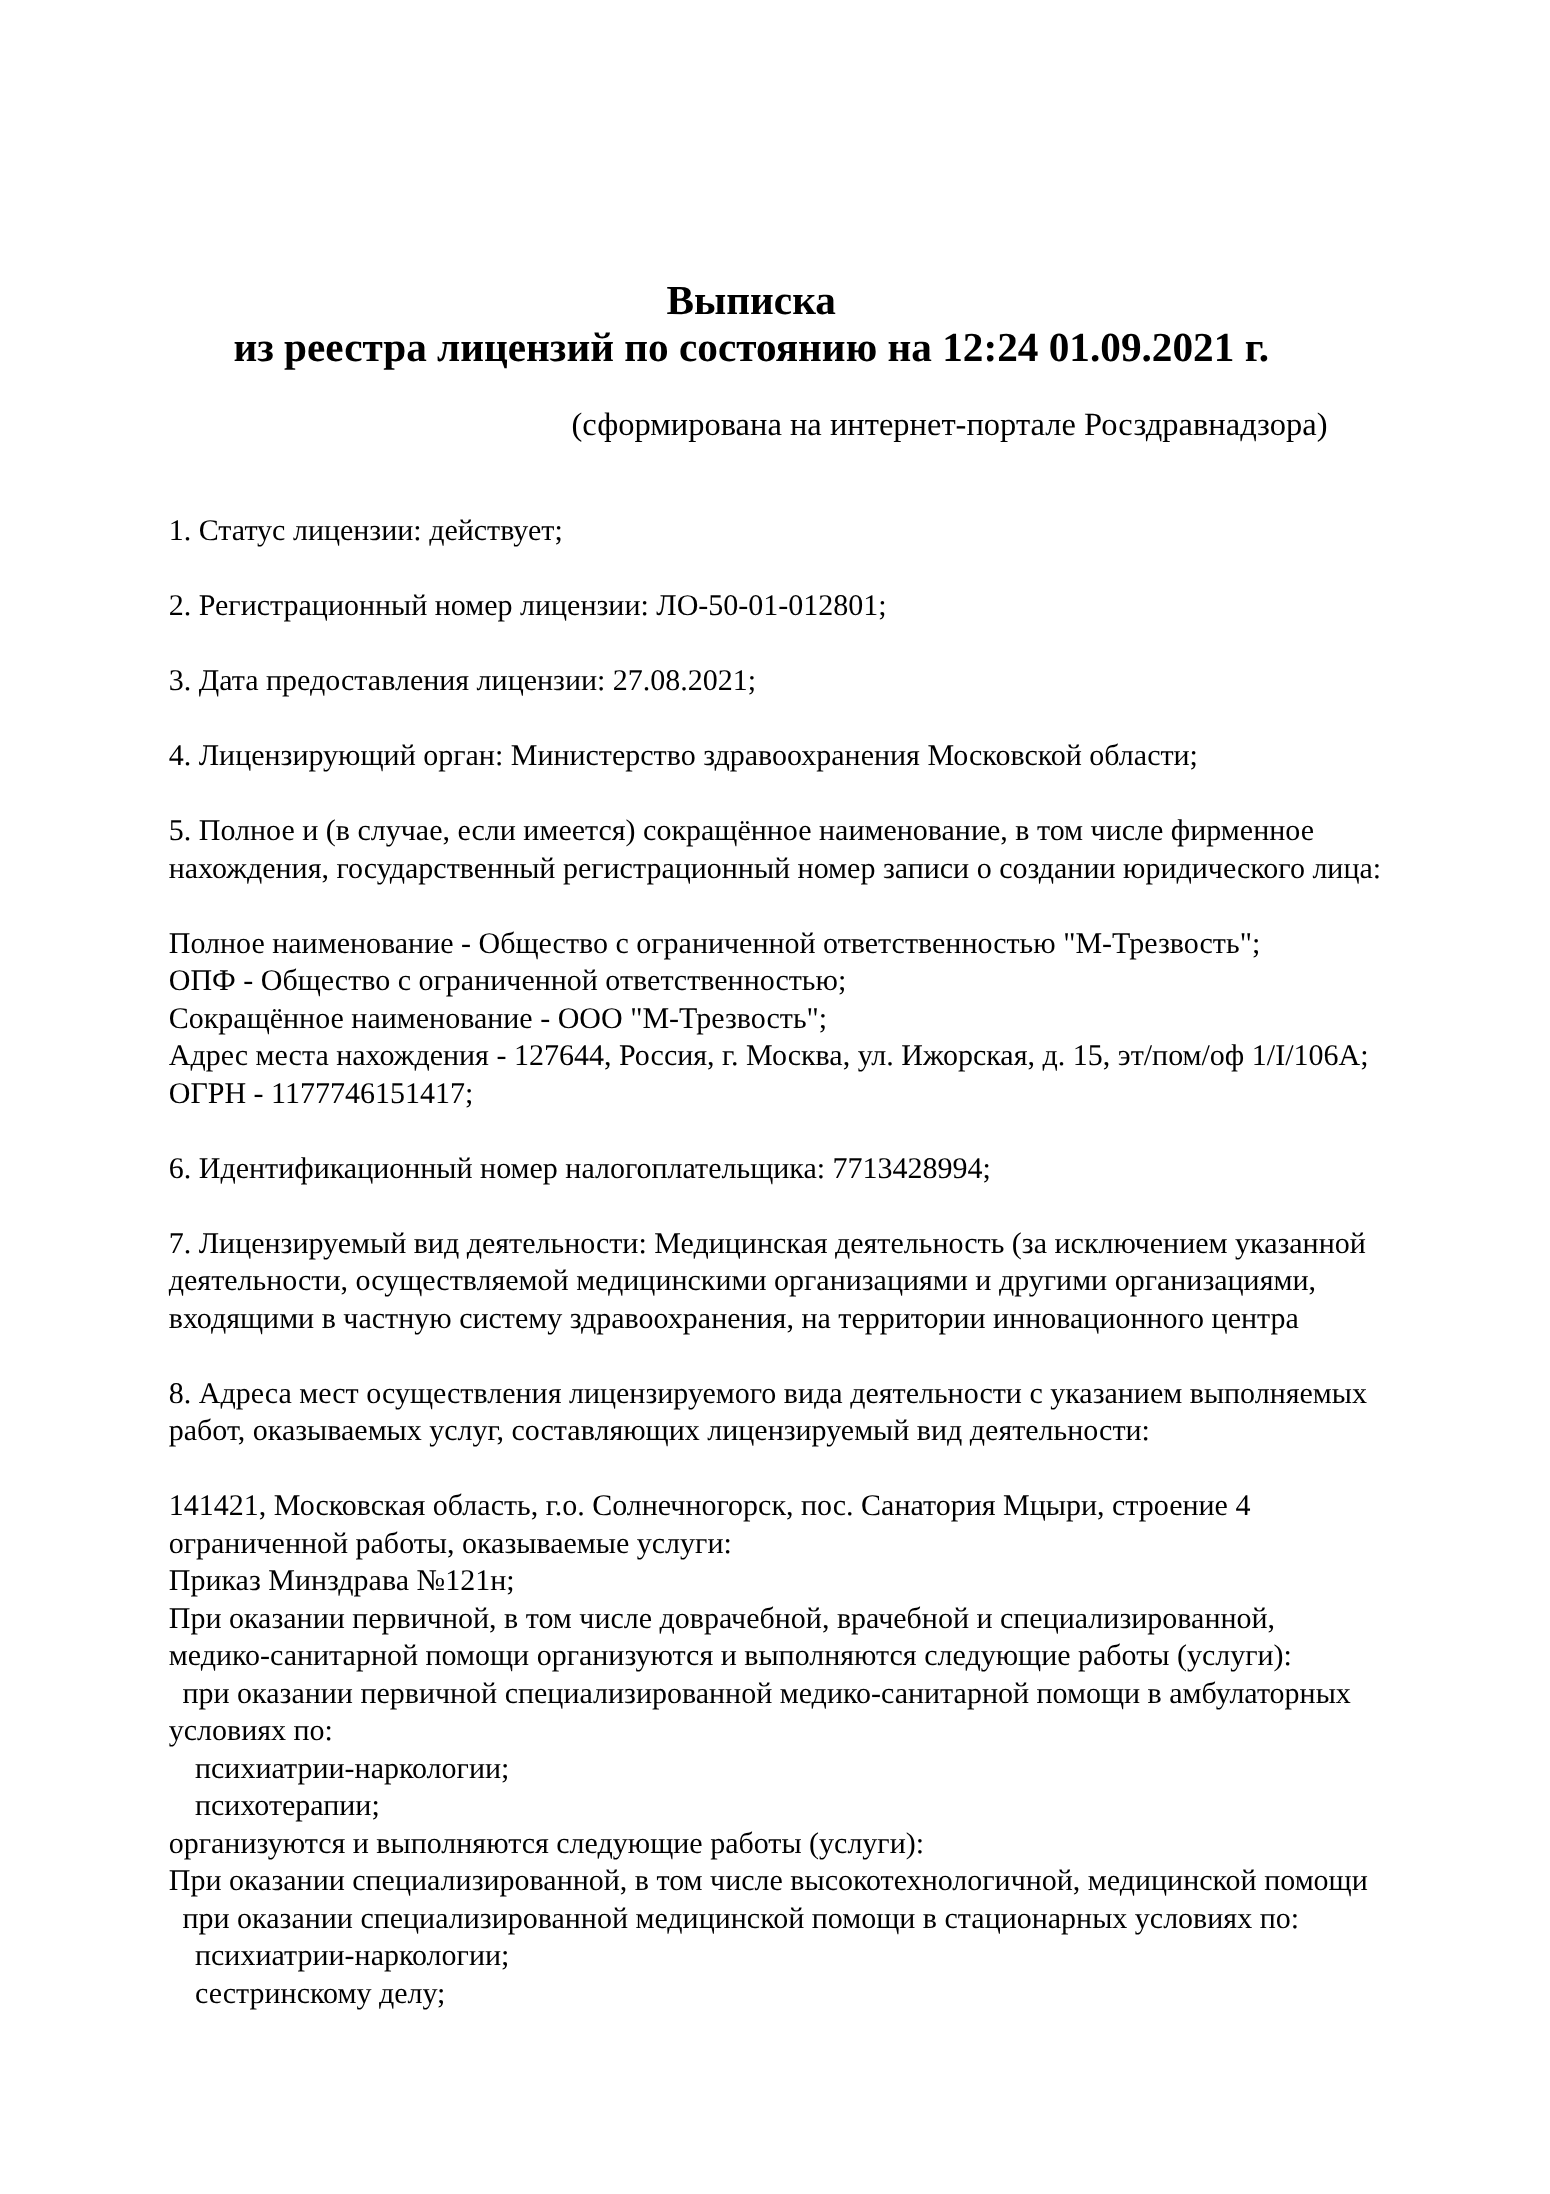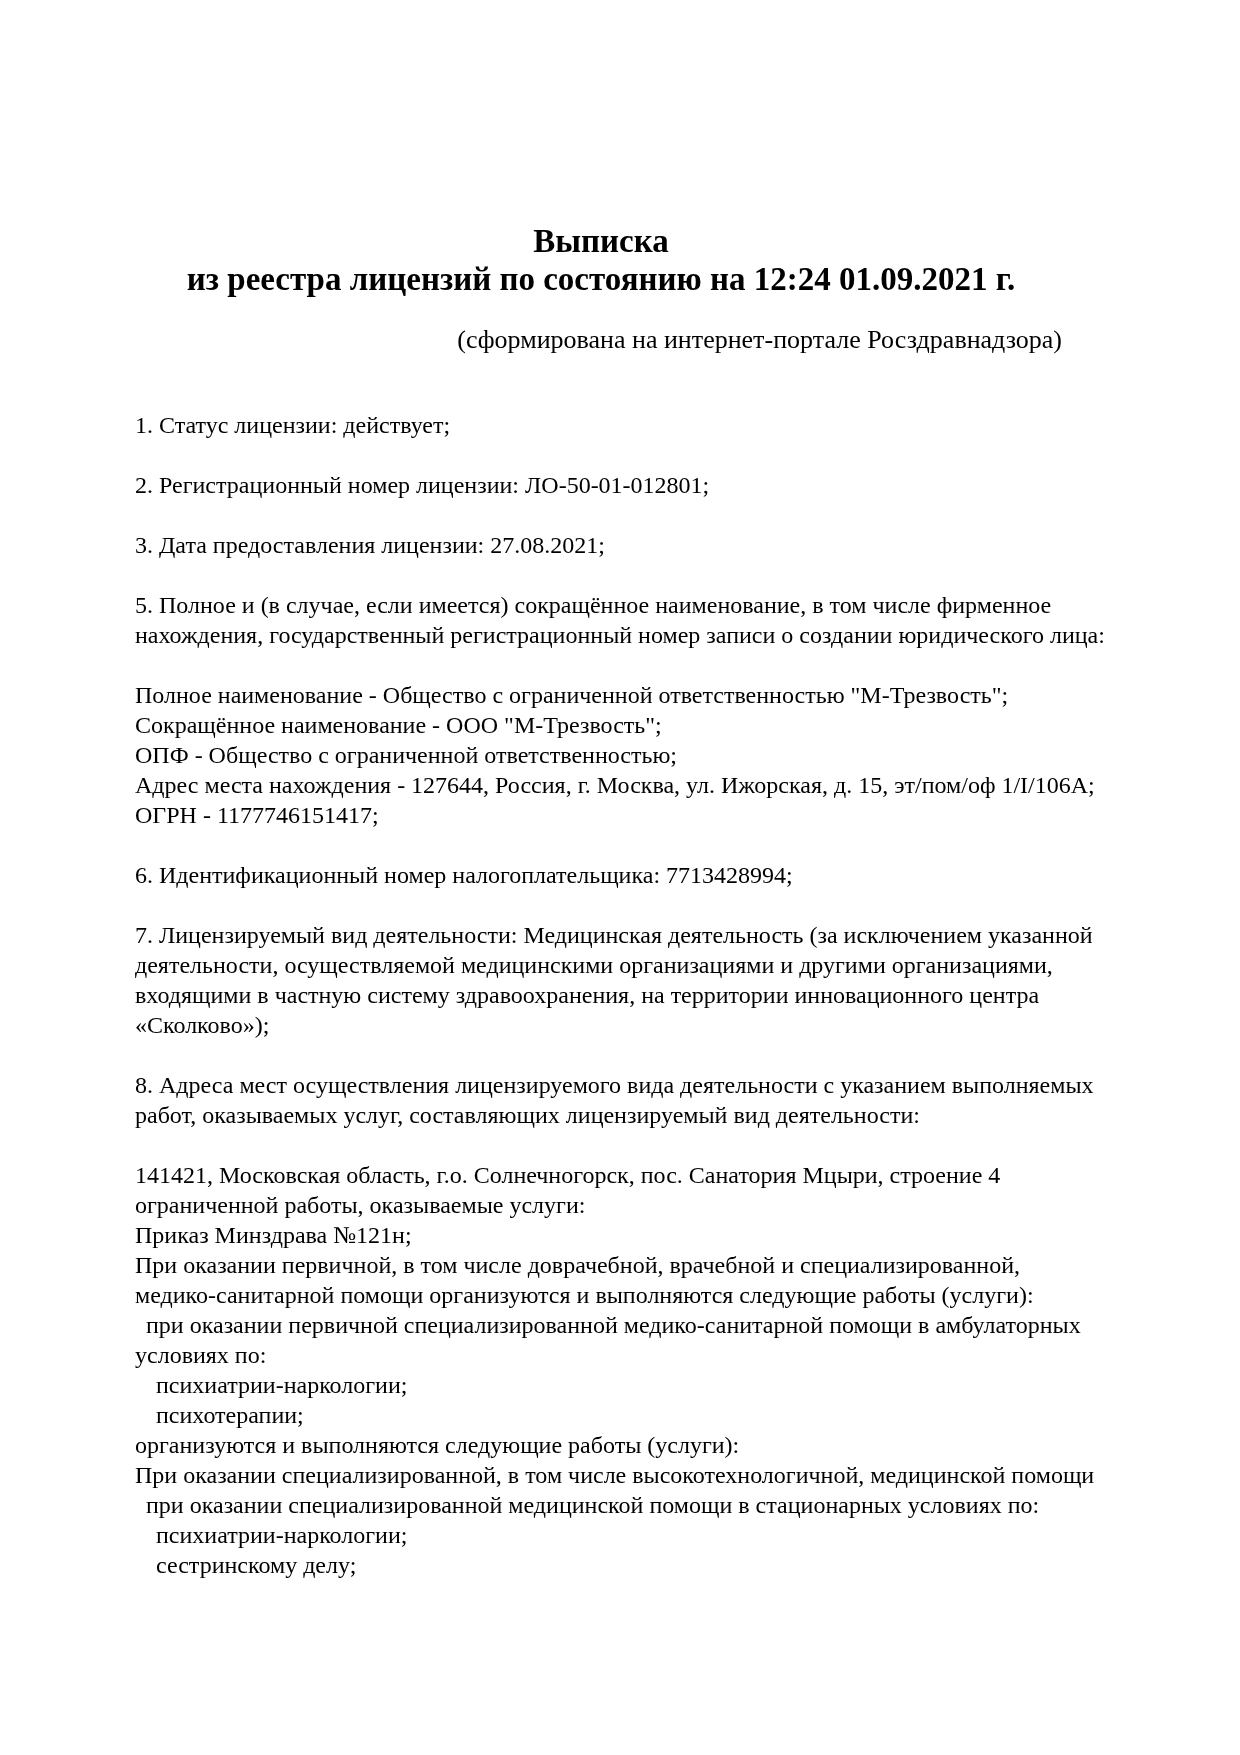--- a/index.html
+++ b/index.html
@@ -68,43 +68,45 @@
     </div>
 
     <div class="block">
       <div class="line">2. Регистрационный номер лицензии: ЛО-50-01-012801;</div>
     </div>
 
     <div class="block">
       <div class="line">3. Дата предоставления лицензии: 27.08.2021;</div>
     </div>
 
+    <div class="block">
+      <div class="line">4. Лицензирующий орган: Министерство здравоохранения Московской области;</div>
+    </div>
 
     <div class="block">
       <div class="line">5. Полное и (в случае, если имеется) сокращённое наименование, в том числе фирменное</div>
       <div class="line">нахождения, государственный регистрационный номер записи о создании юридического лица:</div>
     </div>
 
     <div class="block">
       <div class="line">Полное наименование - Общество с ограниченной ответственностью "М-Трезвость";</div>
+      <div class="line">ОПФ - Общество с ограниченной ответственностью;</div>
       <div class="line">Сокращённое наименование - ООО "М-Трезвость";</div>
-      <div class="line">ОПФ - Общество с ограниченной ответственностью;</div>
       <div class="line">Адрес места нахождения - 127644, Россия, г. Москва, ул. Ижорская, д. 15, эт/пом/оф 1/I/106А;</div>
       <div class="line">ОГРН - 1177746151417;</div>
     </div>
 
     <div class="block">
       <div class="line">6. Идентификационный номер налогоплательщика: 7713428994;</div>
     </div>
 
     <div class="block">
       <div class="line">7. Лицензируемый вид деятельности: Медицинская деятельность (за исключением указанной</div>
       <div class="line">деятельности, осуществляемой медицинскими организациями и другими организациями,</div>
       <div class="line">входящими в частную систему здравоохранения, на территории инновационного центра</div>
-      <div class="line">«Сколково»);</div>
     </div>
 
     <div class="block">
       <div class="line">8. Адреса мест осуществления лицензируемого вида деятельности с указанием выполняемых</div>
       <div class="line">работ, оказываемых услуг, составляющих лицензируемый вид деятельности:</div>
     </div>
 
     <div class="block">
       <div class="line">141421, Московская область, г.о. Солнечногорск, пос. Санатория Мцыри, строение 4</div>
       <div class="line">ограниченной работы, оказываемые услуги:</div>

